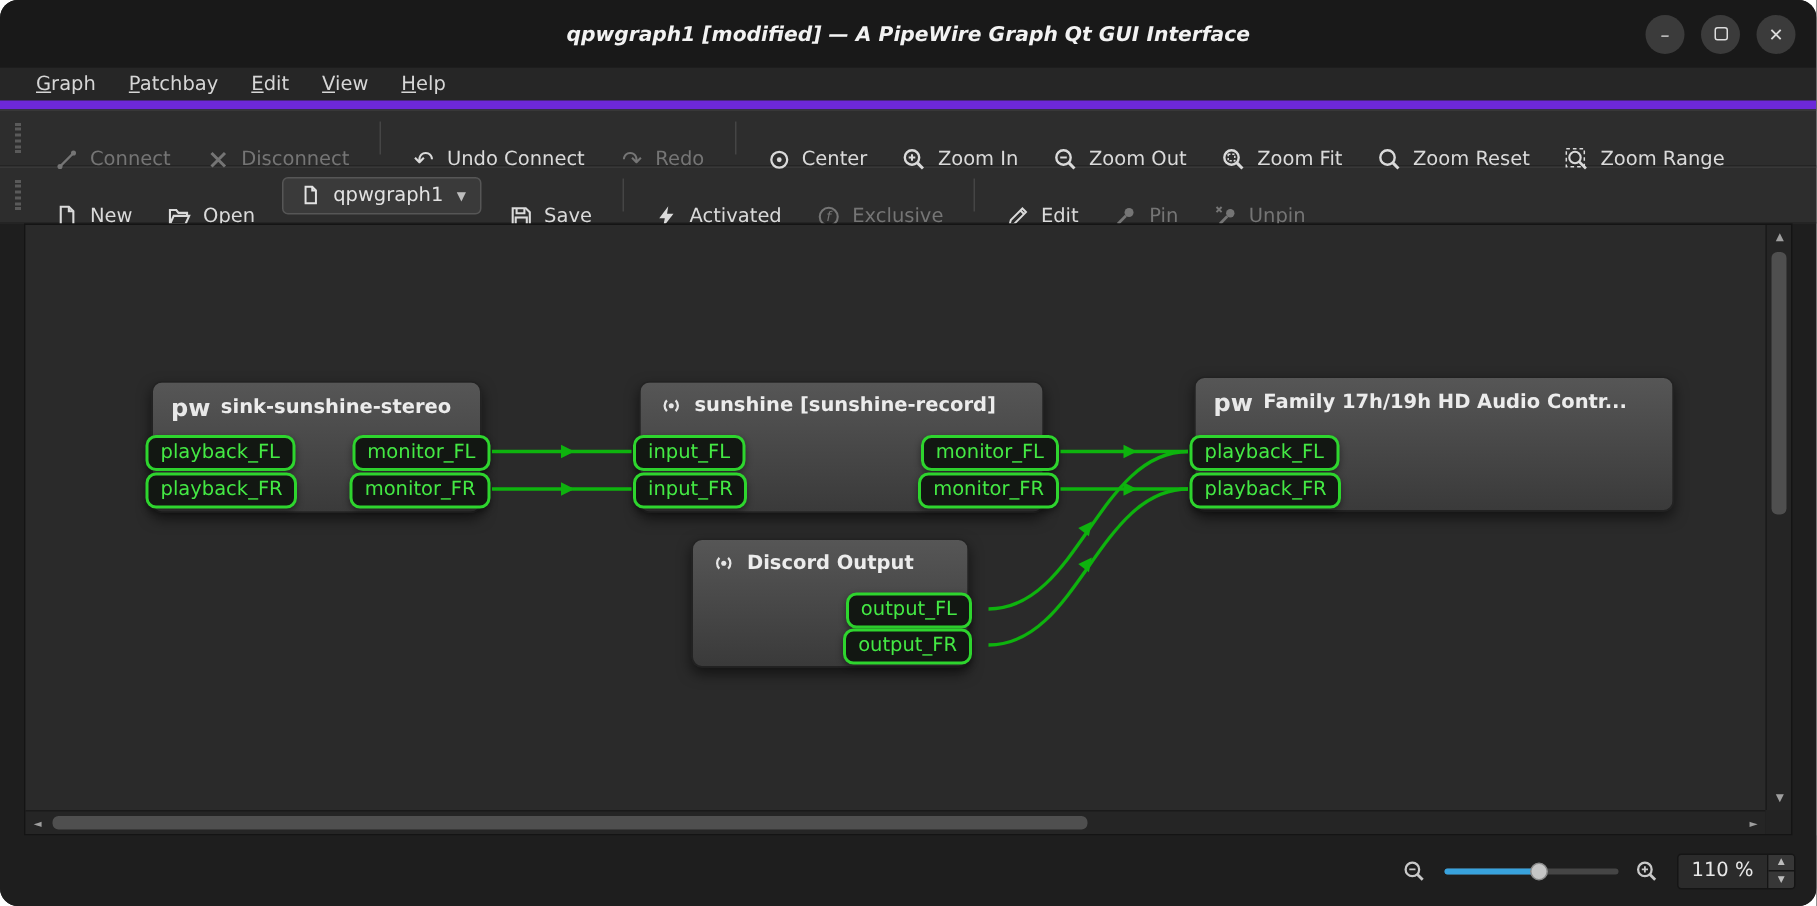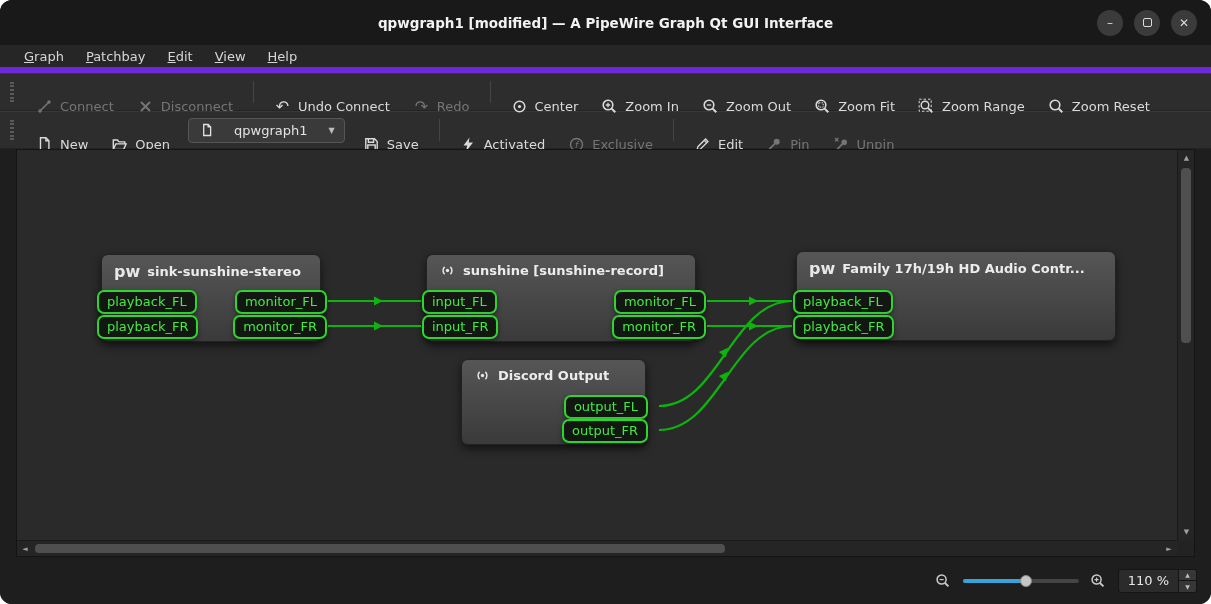--- a/index.html
+++ b/index.html
@@ -3,21 +3,21 @@
 <meta charset="utf-8">
 <style>
   * { box-sizing: border-box; }
   body { margin:0; background:#ffffff; font-family:"DejaVu Sans", sans-serif; }
   .window { position:relative; width:1211px; height:604px; background:#1e1e1e;
             border-radius:12px; overflow:hidden; }
 
   
   .titlebar { height:45px; background:#191919; display:flex; align-items:center;
               justify-content:center; position:relative; color:#f2f2f2;
-              font-weight:bold; font-size:13.5px; }
+              font-weight:bold; font-size:13.5px;font-style:italic; }
   .win-controls { position:absolute; right:14px; top:0; height:100%;
                   display:flex; align-items:center; gap:11px; }
   .win-btn { width:26px; height:26px; border-radius:50%; background:#3b3b3b;
              color:#dcdcdc; display:flex; align-items:center; justify-content:center;
              font-size:12px; font-weight:normal; cursor:default; }
   .max-glyph { width:9px; height:9px; border:1.5px solid #dcdcdc; border-radius:2px; }
 
   
   .menubar { height:28px; background:#262626; border-bottom:6px solid #6d28d9;
              display:flex; align-items:center; padding-left:14px; gap:2px;
@@ -33,21 +33,21 @@
                border-right:2px dotted #5a5a5a; margin:0 9px 0 2px; }
   .tb-btn { display:flex; align-items:center; gap:7px; padding:6px 10px;
             color:#dadada; border-radius:4px; white-space:nowrap;margin-top:28px; }
   .tb-btn.disabled { color:#757575; }
   .tb-sep { width:1px; height:22px; background:#454545; margin:0 7px; }
   .icon { display:inline-flex; width:17px; height:17px; align-items:center;
           justify-content:center; flex:none; }
   .glyph-icon { font-size:16px; line-height:17px; }
   svg.i { display:block; }
 
-  .combo { display:flex; align-items:center; gap:19px; background:#3a3a3a;
+  .combo { display:flex; align-items:center; gap:7px; background:#3a3a3a;
            border:1px solid #565656; border-radius:4px; padding:3px 9px;
            margin:0 5px; color:#e2e2e2; }
   .combo-arrow { font-size:8px; color:#bdbdbd; margin-left:2px; }
 
   
   .canvas-frame { position:absolute; left:16px; top:149px; width:1179px; height:408px;
                   background:#1e1e1e; border:1px solid #141414; }
   .canvas { position:absolute; left:0; top:0; width:1160px; height:390px;
             background:#2a2a2a; overflow:hidden; }
   .edges { position:absolute; left:0; top:0; pointer-events:none; }
@@ -203,37 +203,37 @@
           <circle cx="7" cy="7" r="4.8"></circle>
             <path d="M10.6,10.6 L14.3,14.3" stroke-width="2"></path>
           <rect x="4.8" y="4.8" width="4.4" height="4.4" stroke-width="1" stroke-dasharray="1.5 1.2"></rect>
         </svg>
       </span>
       <span>Zoom Fit</span>
     </div>
 
     <div class="tb-btn">
       <span class="icon">
+        <svg class="i" width="17" height="17" viewBox="0 0 17 17" stroke="currentColor" stroke-width="1.6" fill="none">
+          <circle cx="7" cy="7" r="4.8"></circle>
+            <path d="M10.6,10.6 L14.3,14.3" stroke-width="2"></path>
+        </svg>
+      </span>
+      <span>Zoom Reset</span>
+    </div>
+
+    <div class="tb-btn">
+      <span class="icon">
         <svg class="i" width="17" height="17" viewBox="0 0 17 17" stroke="currentColor" stroke-width="1.4" fill="none">
           <rect x="1.2" y="1.2" width="12" height="12" stroke-width="1" stroke-dasharray="2.4 2"></rect>
           <circle cx="7" cy="7" r="3.8"></circle>
             <path d="M9.9,9.9 L14.3,14.3" stroke-width="1.8"></path>
         </svg>
       </span>
       <span>Zoom Range</span>
-    </div>
-
-    <div class="tb-btn">
-      <span class="icon">
-        <svg class="i" width="17" height="17" viewBox="0 0 17 17" stroke="currentColor" stroke-width="1.6" fill="none">
-          <circle cx="7" cy="7" r="4.8"></circle>
-            <path d="M10.6,10.6 L14.3,14.3" stroke-width="2"></path>
-        </svg>
-      </span>
-      <span>Zoom Reset</span>
     </div>
   </div>
 
   <div class="toolbar">
     <div class="tb-handle"></div>
 
     <div class="tb-btn">
       <span class="icon">
         <svg class="i" width="17" height="17" viewBox="0 0 17 17" stroke="currentColor" stroke-width="1.4" fill="none">
           <path d="M4.5,1.8 h5.4 l3,3 v10.4 h-8.4 z"></path>

